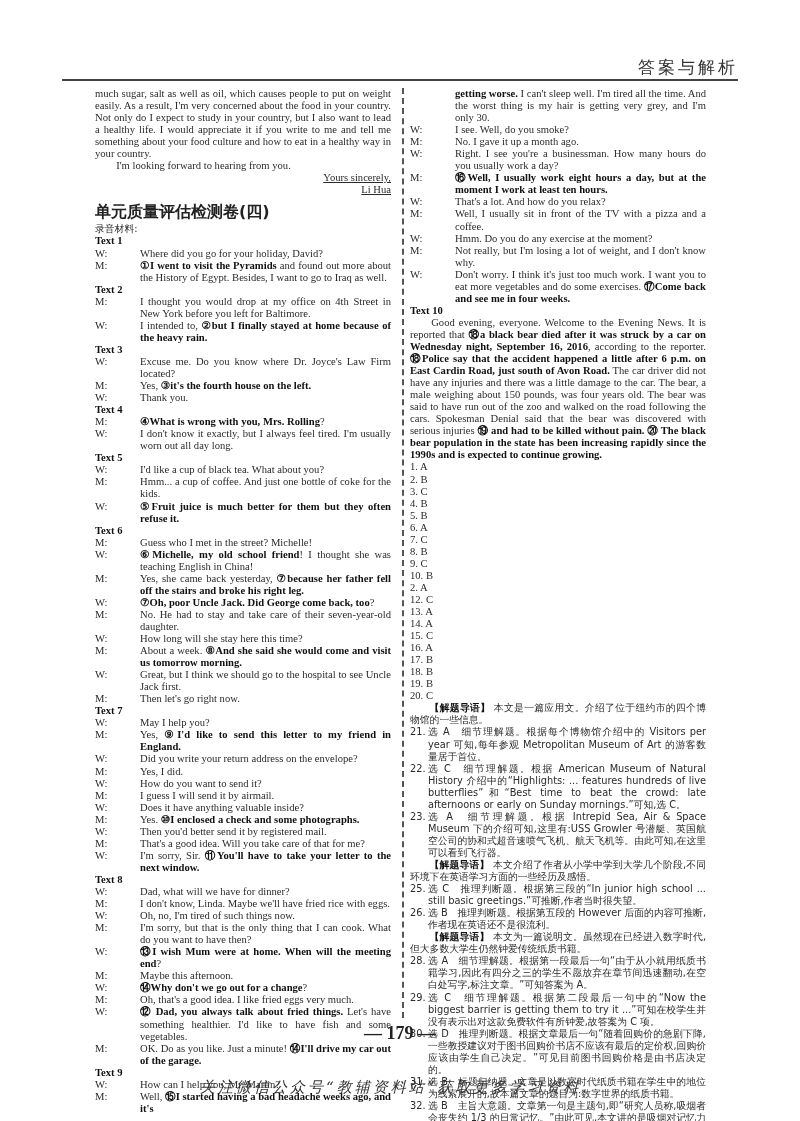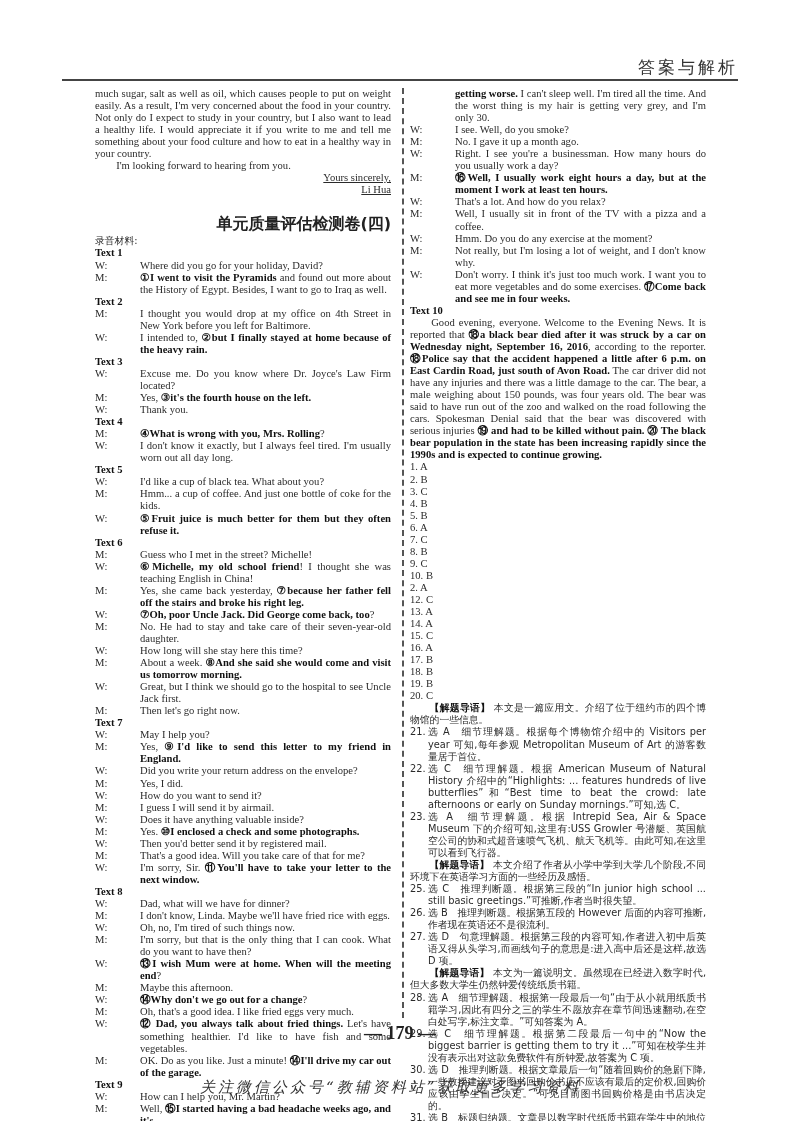--- a/index.html
+++ b/index.html
@@ -10,22 +10,22 @@
   .header-rule{position:absolute;top:79px;left:62px;width:676px;height:2px;background:#444;}
   .col{position:absolute;top:88px;font-size:10.6px;line-height:12.05px;}
   .col-left{left:95px;width:296px;}
   .col-right{left:410px;width:296px;}
   .divider{position:absolute;top:88px;left:402px;height:930px;border-left:2px dashed #555;}
   p{margin:0;}
   .just{text-align:justify;}
   .indent{text-indent:2em;}
   .right{text-align:right;}
   .u{text-decoration:underline;}
-  .unit-title{font-family:"DejaVu Sans",sans-serif;font-weight:bold;font-size:16px;text-align:right;
-       line-height:22px;margin:17px 0 0;color:#222;}
+  .unit-title{font-family:"DejaVu Sans",sans-serif;font-weight:bold;font-size:16px;text-align:left;
+       line-height:22px;margin:5px 0 0;color:#222;}
   .zh{font-family:"DejaVu Sans",sans-serif;font-size:9.8px;}
   .text-h{font-weight:bold;color:#111;}
   .line{display:flex;text-align:justify;gap:29px;}
   .spk{flex:0 0 16px;}
   .utt{flex:1;text-align:justify;}
   b{color:#111;}
   .ans{display:flex;flex-direction:column;}
   .ans span{flex:1;}
   .ex{display:flex;}
   .ex .num{flex:0 0 18px;}
@@ -331,24 +331,20 @@
   <p class="guide zh"><span class="tag">【解题导语】</span><span> 本文介绍了作者从小学中学到大学几个阶段,不同环境下在英语学习方面的一些经历及感悟。</span></p>
   <div id="ex2">
       <div class="ex zh">
         <span class="num">25.</span>
         <span class="body">选 C　推理判断题。根据第三段的“In junior high school ... still basic greetings.”可推断,作者当时很失望。</span>
       </div>
       <div class="ex zh">
         <span class="num">26.</span>
         <span class="body">选 B　推理判断题。根据第五段的 However 后面的内容可推断,作者现在英语还不是很流利。</span>
       </div>
-      <div class="ex zh">
-        <span class="num">27.</span>
-        <span class="body">选 D　句意理解题。根据第三段的内容可知,作者进入初中后英语又得从头学习,而画线句子的意思是:进入高中后还是这样,故选 D 项。</span>
-      </div>
     </div>
   <p class="guide zh"><span class="tag">【解题导语】</span><span> 本文为一篇说明文。虽然现在已经进入数字时代,但大多数大学生仍然钟爱传统纸质书籍。</span></p>
   <div id="ex3">
       <div class="ex zh">
         <span class="num">28.</span>
         <span class="body">选 A　细节理解题。根据第一段最后一句“由于从小就用纸质书籍学习,因此有四分之三的学生不愿放弃在章节间迅速翻动,在空白处写字,标注文章。”可知答案为 A。</span>
       </div>
       <div class="ex zh">
         <span class="num">29.</span>
         <span class="body">选 C　细节理解题。根据第二段最后一句中的“Now the biggest barrier is getting them to try it ...”可知在校学生并没有表示出对这款免费软件有所钟爱,故答案为 C 项。</span>

